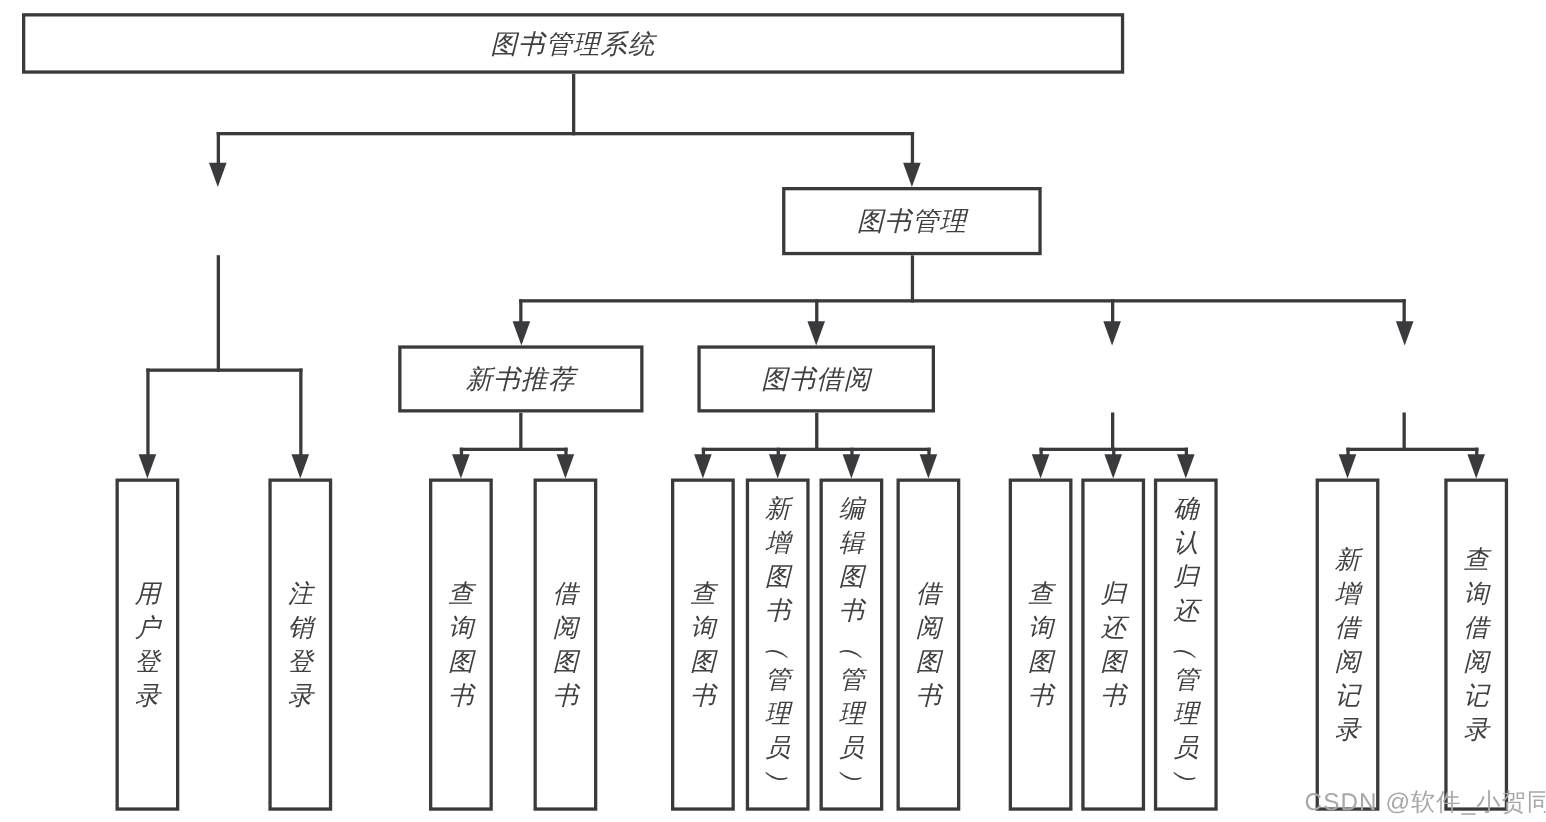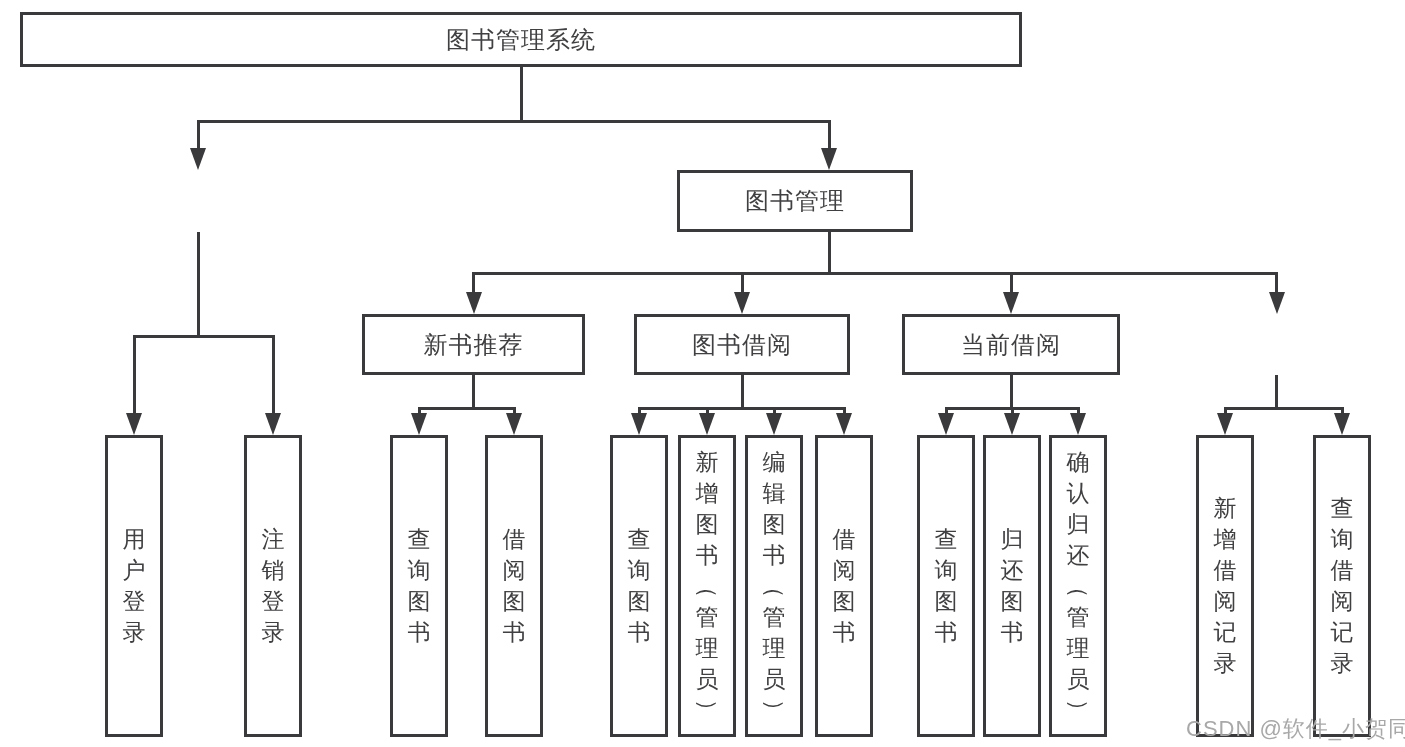--- a/index.html
+++ b/index.html
@@ -18,20 +18,21 @@
   
   .node {
     position: absolute;
     box-sizing: border-box;
     border: 3px solid var(--line, #3a3a3c);
     background: #ffffff;
     display: flex;
     align-items: center;
     justify-content: center;
     color: var(--text, #404042);
+    font-style: italic;
   }
   .hlabel {
     font-size: 24px;
     letter-spacing: 1px;
     white-space: nowrap;
   }
   .leaf { top: 435px; width: 58px; height: 302px; }
   .vlabel {
     display: flex;
     flex-direction: column;
@@ -119,32 +120,29 @@
       <div class="cline" style="left: 1223.5px; top: 407px; width: 3px; height: 7px;"></div>
       <div class="arrow" style="left: 1217px; top: 413px;"></div>
       <div class="cline" style="left: 1340.5px; top: 407px; width: 3px; height: 7px;"></div>
       <div class="arrow" style="left: 1334px; top: 413px;"></div>
     </div>
 
   <div class="node" style="left:20px;top:12px;width:1002px;height:55px">
     <span class="hlabel">图书管理系统</span>
   </div>
 
-  <div class="node" style="left:677px;top:170px;width:236px;height:62px">
+  <div class="node" style="left:711px;top:170px;width:236px;height:62px">
     <span class="hlabel">图书管理</span>
   </div>
 
   <div class="node" style="left:362px;top:314px;width:223px;height:61px">
     <span class="hlabel">新书推荐</span>
   </div>
   <div class="node" style="left:634px;top:314px;width:216px;height:61px">
     <span class="hlabel">图书借阅</span>
-  </div>
-  <div class="node" style="left:902px;top:314px;width:218px;height:61px">
-    <span class="hlabel">当前借阅</span>
   </div>
 
   <div class="node leaf" style="left:105px">
     <span class="vlabel">
         <span class="vchar">用</span>
         <span class="vchar">户</span>
         <span class="vchar">登</span>
         <span class="vchar">录</span>
       </span>
   </div>

